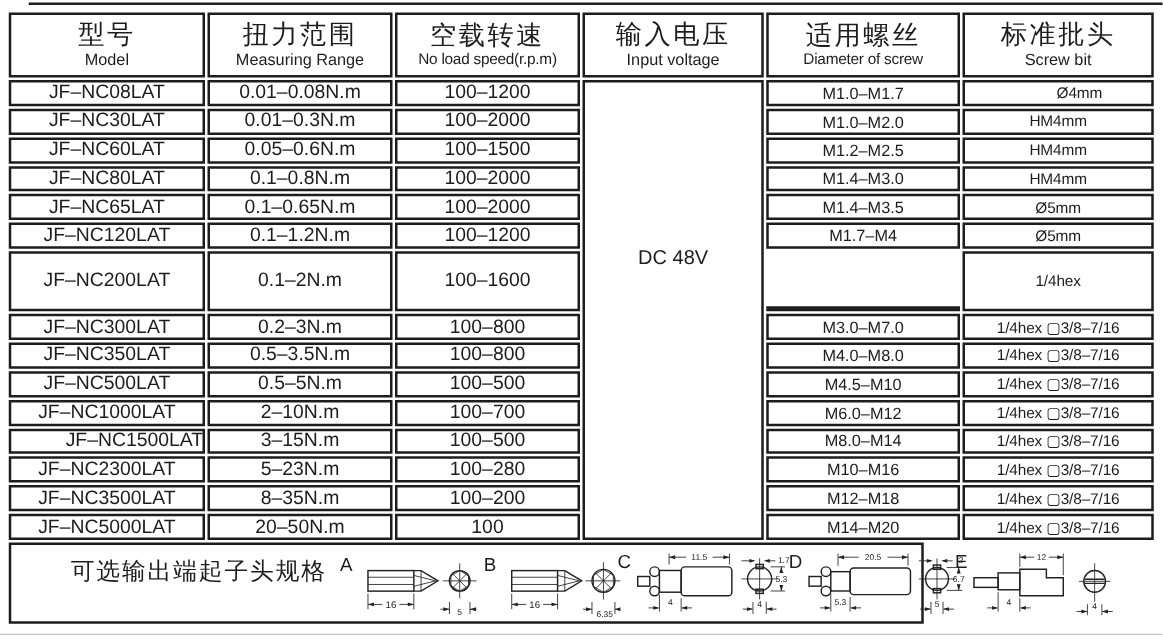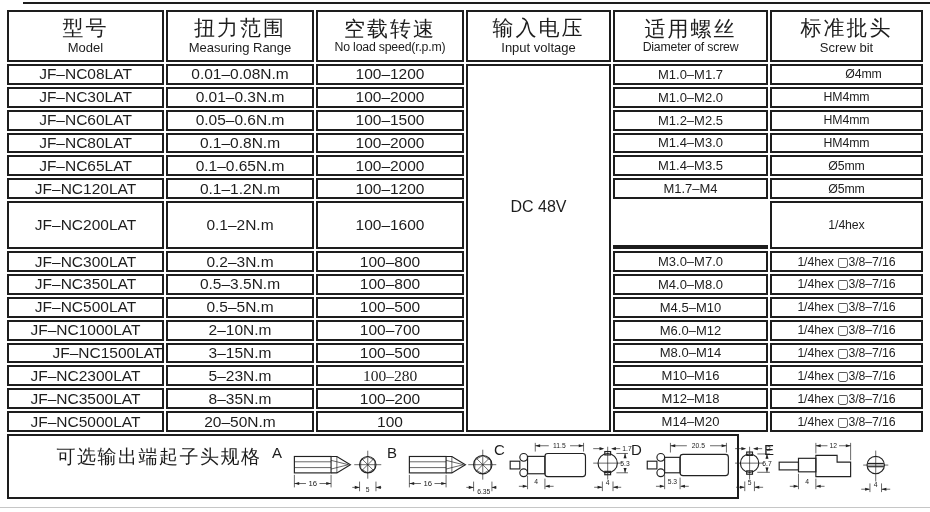--- a/index.html
+++ b/index.html
@@ -134,21 +134,21 @@
       <div class="cell col-speed" style="grid-area: 11 / 3;">100–700</div>
       <div class="cell col-screw" style="grid-area: 11 / 5;">M6.0–M12</div>
       <div class="cell col-bit" style="grid-area: 11 / 6;">1/4hex ▢3/8–7/16</div>
       <div class="cell col-model" style="grid-area: 12 / 1; padding-left: 44px;">JF–NC1500LAT</div>
       <div class="cell col-range" style="grid-area: 12 / 2;">3–15N.m</div>
       <div class="cell col-speed" style="grid-area: 12 / 3;">100–500</div>
       <div class="cell col-screw" style="grid-area: 12 / 5;">M8.0–M14</div>
       <div class="cell col-bit" style="grid-area: 12 / 6;">1/4hex ▢3/8–7/16</div>
       <div class="cell col-model" style="grid-area: 13 / 1;">JF–NC2300LAT</div>
       <div class="cell col-range" style="grid-area: 13 / 2;">5–23N.m</div>
-      <div class="cell col-speed" style="grid-area: 13 / 3; font-family: Liberation Serif, serif;">100–280</div>
+      <div class="cell col-speed" style="grid-area: 13 / 3;">100–280</div>
       <div class="cell col-screw" style="grid-area: 13 / 5;">M10–M16</div>
       <div class="cell col-bit" style="grid-area: 13 / 6;">1/4hex ▢3/8–7/16</div>
       <div class="cell col-model" style="grid-area: 14 / 1;">JF–NC3500LAT</div>
       <div class="cell col-range" style="grid-area: 14 / 2;">8–35N.m</div>
       <div class="cell col-speed" style="grid-area: 14 / 3;">100–200</div>
       <div class="cell col-screw" style="grid-area: 14 / 5;">M12–M18</div>
       <div class="cell col-bit" style="grid-area: 14 / 6;">1/4hex ▢3/8–7/16</div>
       <div class="cell col-model" style="grid-area: 15 / 1;">JF–NC5000LAT</div>
       <div class="cell col-range" style="grid-area: 15 / 2;">20–50N.m</div>
       <div class="cell col-speed" style="grid-area: 15 / 3;">100</div>

